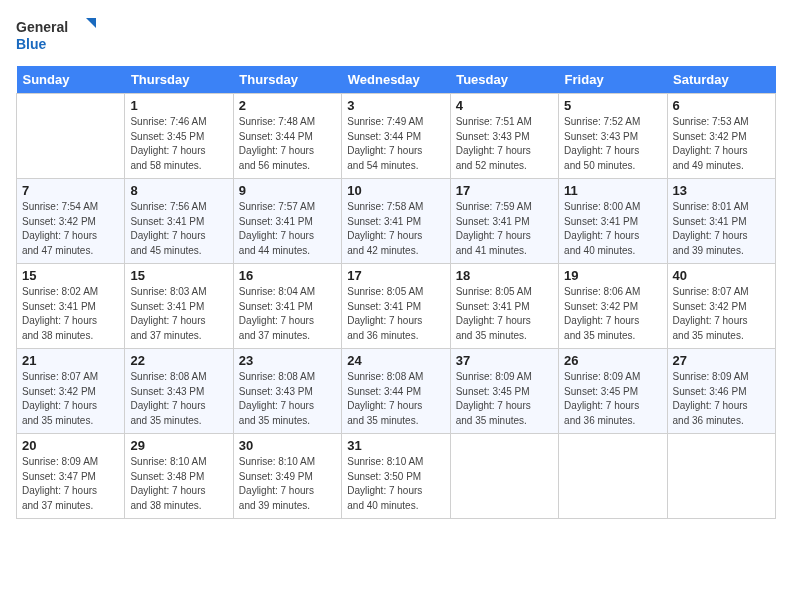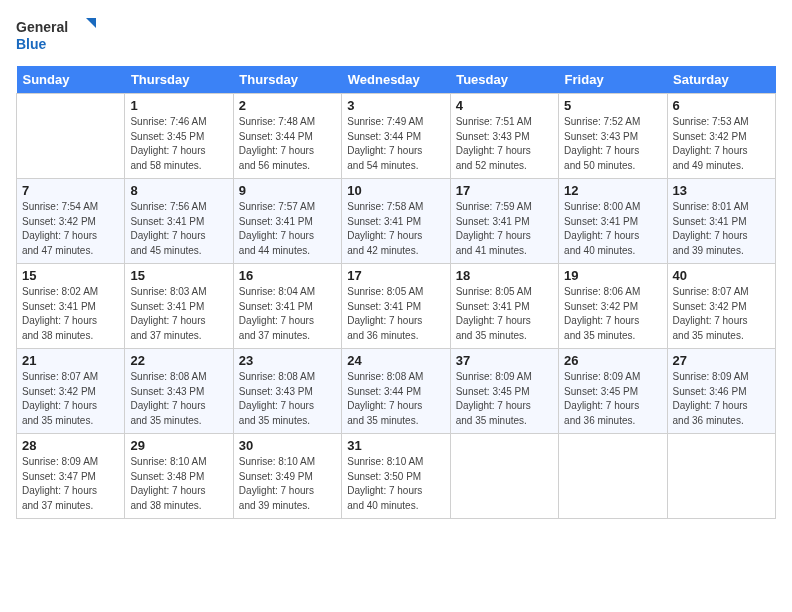--- a/index.html
+++ b/index.html
@@ -145,21 +145,21 @@
         </td>
         <td>
           <span class="day-number">10</span>
           <div class="cell-info">Sunrise: 7:58 AM<br>Sunset: 3:41 PM<br>Daylight: 7 hours<br>and 42 minutes.</div>
         </td>
         <td>
           <span class="day-number">17</span>
           <div class="cell-info">Sunrise: 7:59 AM<br>Sunset: 3:41 PM<br>Daylight: 7 hours<br>and 41 minutes.</div>
         </td>
         <td>
-          <span class="day-number">12</span>
+          <span class="day-number">11</span>
           <div class="cell-info">Sunrise: 8:00 AM<br>Sunset: 3:41 PM<br>Daylight: 7 hours<br>and 40 minutes.</div>
         </td>
         <td>
           <span class="day-number">13</span>
           <div class="cell-info">Sunrise: 8:01 AM<br>Sunset: 3:41 PM<br>Daylight: 7 hours<br>and 39 minutes.</div>
         </td>
       </tr>
       <tr>
         <td>
           <span class="day-number">15</span>
@@ -215,21 +215,21 @@
           <span class="day-number">26</span>
           <div class="cell-info">Sunrise: 8:09 AM<br>Sunset: 3:45 PM<br>Daylight: 7 hours<br>and 36 minutes.</div>
         </td>
         <td>
           <span class="day-number">27</span>
           <div class="cell-info">Sunrise: 8:09 AM<br>Sunset: 3:46 PM<br>Daylight: 7 hours<br>and 36 minutes.</div>
         </td>
       </tr>
       <tr>
         <td>
-          <span class="day-number">28</span>
+          <span class="day-number">20</span>
           <div class="cell-info">Sunrise: 8:09 AM<br>Sunset: 3:47 PM<br>Daylight: 7 hours<br>and 37 minutes.</div>
         </td>
         <td>
           <span class="day-number">29</span>
           <div class="cell-info">Sunrise: 8:10 AM<br>Sunset: 3:48 PM<br>Daylight: 7 hours<br>and 38 minutes.</div>
         </td>
         <td>
           <span class="day-number">30</span>
           <div class="cell-info">Sunrise: 8:10 AM<br>Sunset: 3:49 PM<br>Daylight: 7 hours<br>and 39 minutes.</div>
         </td>

